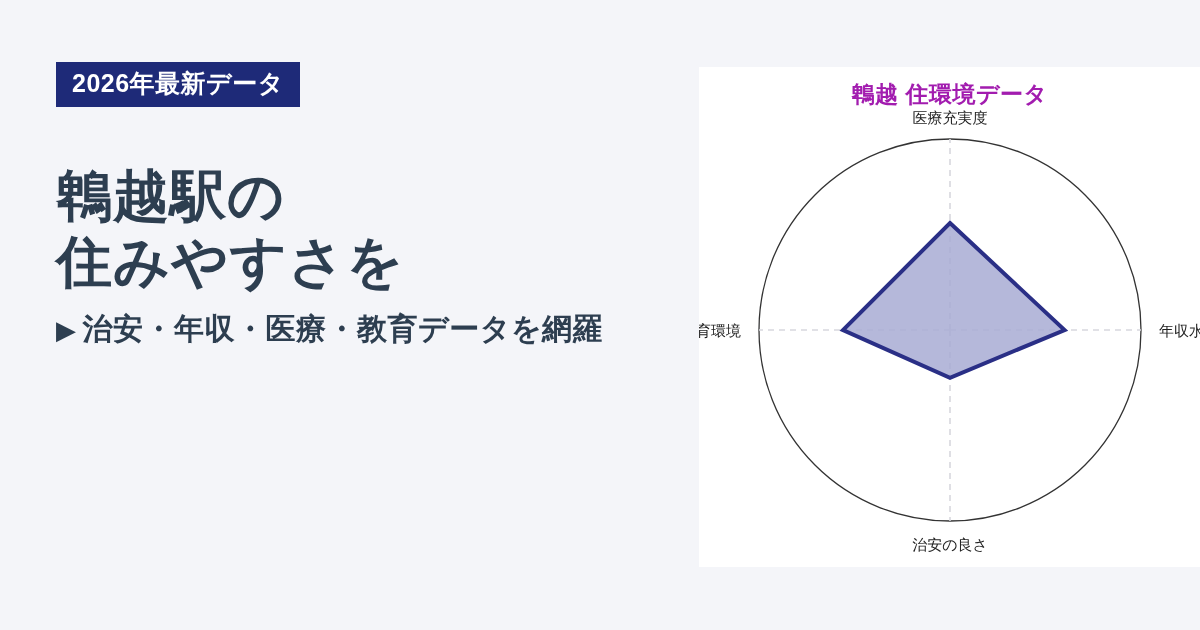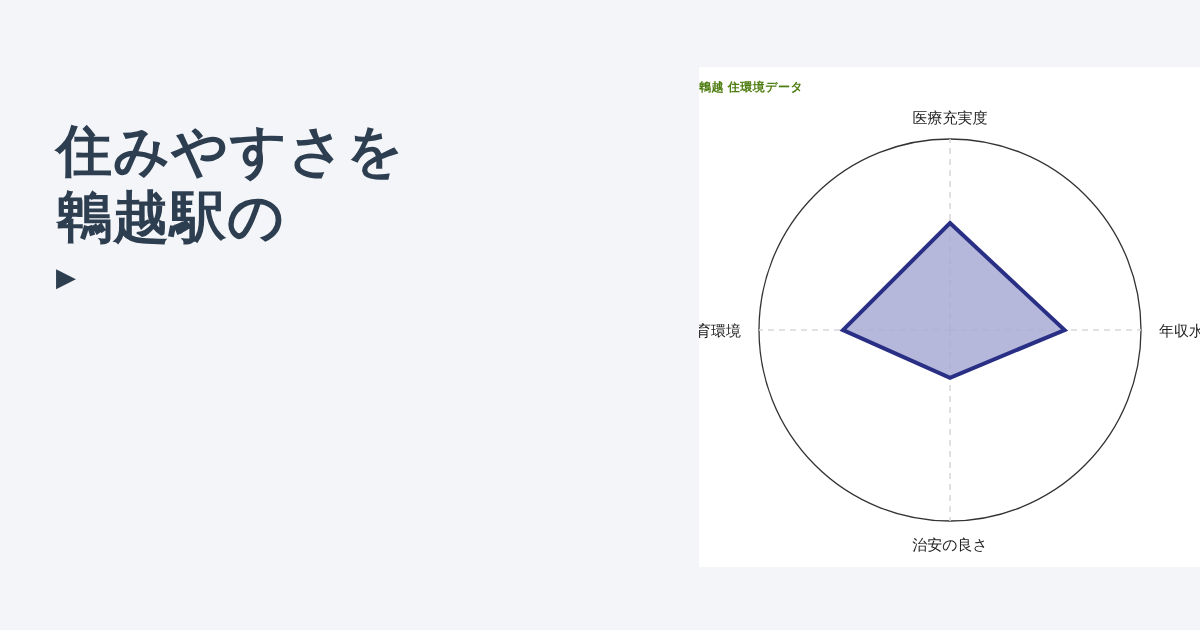--- a/index.html
+++ b/index.html
@@ -67,49 +67,52 @@
   
   #chart-card{
     position:absolute;
     left:699px; top:67px;
     width:501px; height:500px;
     background:#ffffff;
   }
   #chart-title{
     position:absolute;
     top:12px; left:0; width:100%;
-    font-size:12px;
+    text-align:center;
+    font-size:23px;
     font-weight:bold;
-    color:#4d7c0f;
+    color:#a21caf;
     letter-spacing:0.5px;
   }
   #radar-svg{
     position:absolute;
     left:0; top:0;
     width:501px; height:500px;
   }
   .axis-label{
     font-family:"Liberation Sans","DejaVu Sans",sans-serif;
     font-size:15px;
     fill:#222222;
   }
 </style>
 </head>
 <body>
 
 <div id="left-panel">
 
+  <div id="date-badge">2026年最新データ</div>
 
   <div id="headline">
+    <div class="headline-line">鵯越駅の</div>
     <div class="headline-line">住みやすさを</div>
-    <div class="headline-line">鵯越駅の</div>
   </div>
 
   <div id="subtitle">
     <span class="tri">▶</span>
+    <span>治安・年収・医療・教育データを網羅</span>
   </div>
 
 </div>
 
 <div id="chart-card">
 
   <div id="chart-title">鵯越 住環境データ</div>
 
   <svg id="radar-svg" viewBox="0 0 501 500">
 

